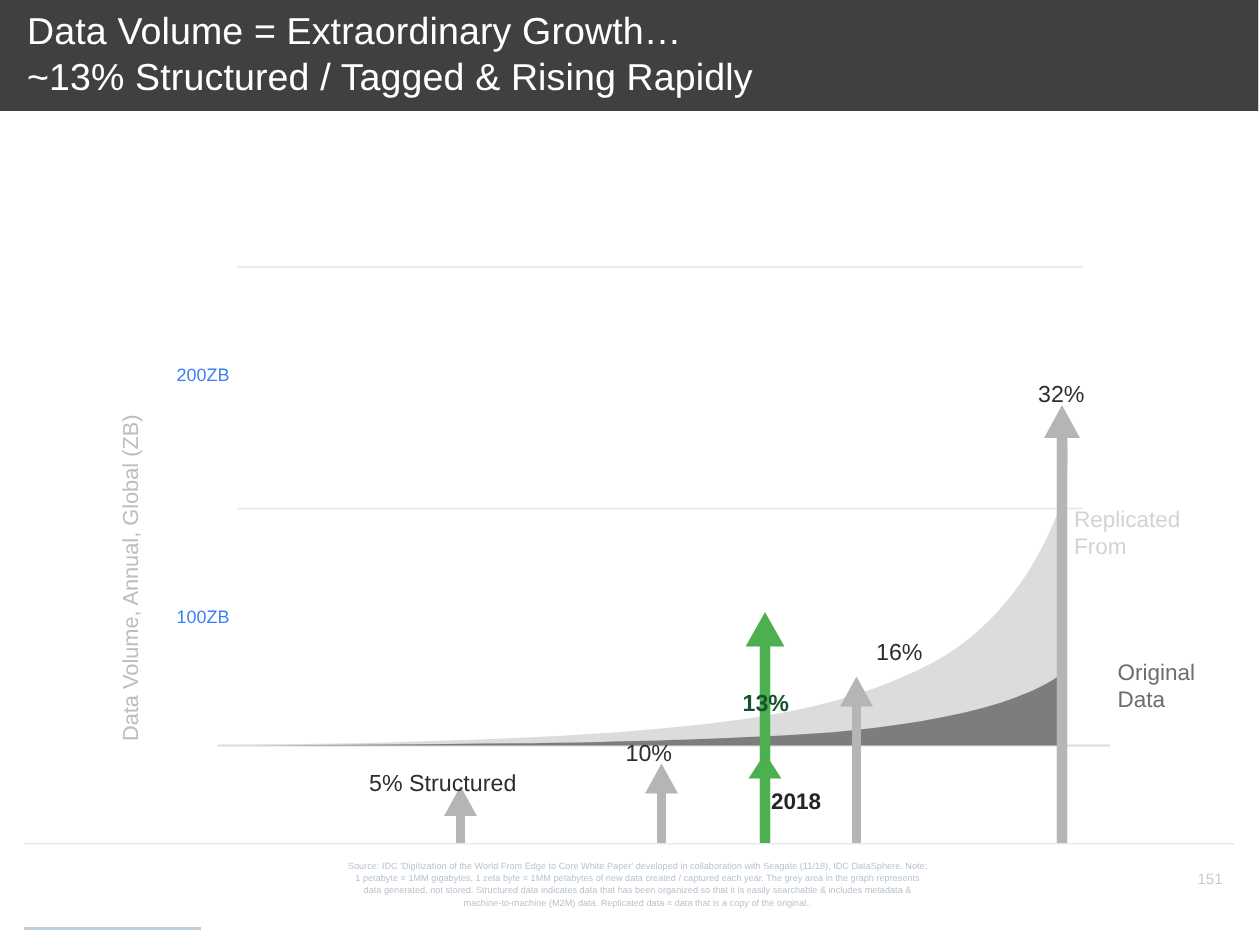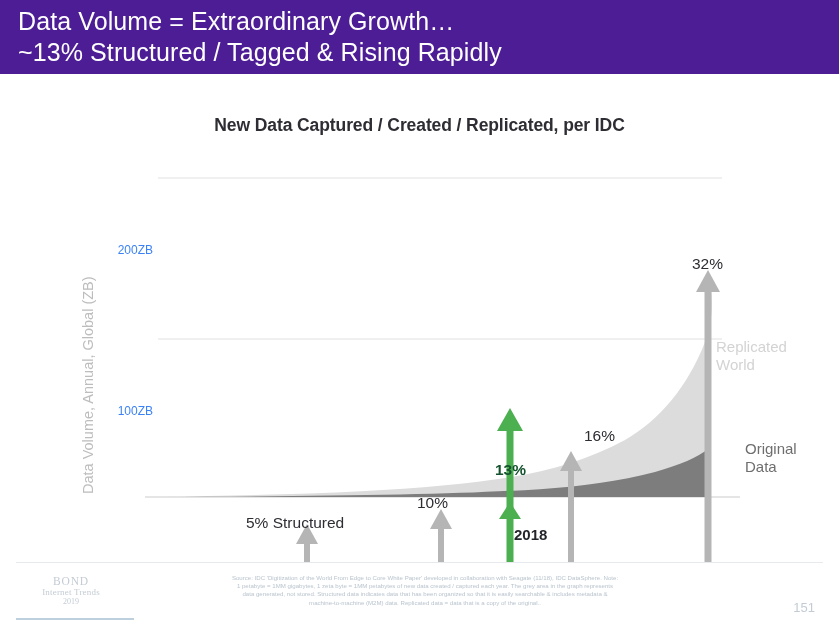--- a/index.html
+++ b/index.html
@@ -15,21 +15,21 @@
     font-family: "Liberation Sans", sans-serif;
     -webkit-font-smoothing: antialiased;
   }
 
   
   #header-banner {
     position: absolute;
     left: 0; top: 0;
     width: 839px;
     height: 74px;
-    background: #4c1d95;
+    background: #404040;
   }
   #header-title {
     position: absolute;
     left: 18px;
     top: 6px;
     width: 800px;
     color: #ffffff;
     font-size: 25px;
     line-height: 31px;
     font-weight: 400;
@@ -180,37 +180,36 @@
     position: absolute;
     left: 16px;
     top: 56px;
     width: 118px;
     height: 2px;
     background: #bcd0de;
   }
   #page-number {
     position: absolute;
     right: 24px;
-    top: 38px;
-    font-size: 13px;
+    top: 19px;
+    font-size: 10px;
     color: #c3ccd4;
   }
 </style>
 </head>
 <body>
 
 <div id="header-banner">
   <div id="header-title">Data Volume = Extraordinary Growth…
 ~13% Structured / Tagged &amp; Rising Rapidly</div>
 </div>
 <div id="header-underline"></div>
 
 <div id="chart-area">
 
-  <div id="chart-title">New Data Captured / Created / Replicated, per IDC</div>
 
   <svg id="plot-svg" viewBox="0 0 839 488" preserveAspectRatio="none" xmlns="http://www.w3.org/2000/svg">
 
     <g>
       <line x1="158" y1="104" x2="722" y2="104" stroke="#ebebeb" stroke-width="1.4"></line>
       <line x1="158" y1="265" x2="722" y2="265" stroke="#ebebeb" stroke-width="1.4"></line>
       <line x1="145" y1="423" x2="740" y2="423" stroke="#dcdcdc" stroke-width="1.4"></line>
     </g>
 
     <path d="M 158 422.6
@@ -272,31 +271,26 @@
 
   <div class="callout pct" style="left:246px; top:440px;">5% Structured</div>
   <div class="callout pct" style="left:417px; top:420px;">10%</div>
   <div class="callout highlight" style="left:495px; top:387px;">13%</div>
   <div class="callout pct" style="left:550px; top:353px;margin-left:34px;">16%</div>
   <div class="callout pct" style="left:692px; top:170px;margin-top:11px;">32%</div>
 
   <div id="label-2018" style="left:491px; top:452px;margin-left:23px;">2018</div>
 
   <div class="series-label" id="label-replicated" style="left:716px; top:264px;">Replicated
-World</div>
+From</div>
   <div class="series-label" id="label-original" style="left:716px; top:366px;margin-left:29px;">Original
 Data</div>
 </div>
 
 <div id="footer">
   <div id="footer-rule"></div>
   <div id="source-note">Source: IDC 'Digitization of the World From Edge to Core White Paper' developed in collaboration with Seagate (11/18), IDC DataSphere.  Note:
 1 petabyte = 1MM gigabytes, 1 zeta byte = 1MM petabytes of new data created / captured each year. The grey area in the graph represents
 data generated, not stored. Structured data indicates data that has been organized so that it is easily searchable &amp; includes metadata &amp;
 machine-to-machine (M2M) data. Replicated data = data that is a copy of the original..</div>
-  <div id="bond-logo">
-    <span id="bond-name">BOND</span>
-    <span id="bond-sub">Internet Trends</span>
-    <span id="bond-year">2019</span>
-  </div>
   <div id="bond-underline"></div>
   <div id="page-number">151</div>
 </div>
 
 </body></html>

